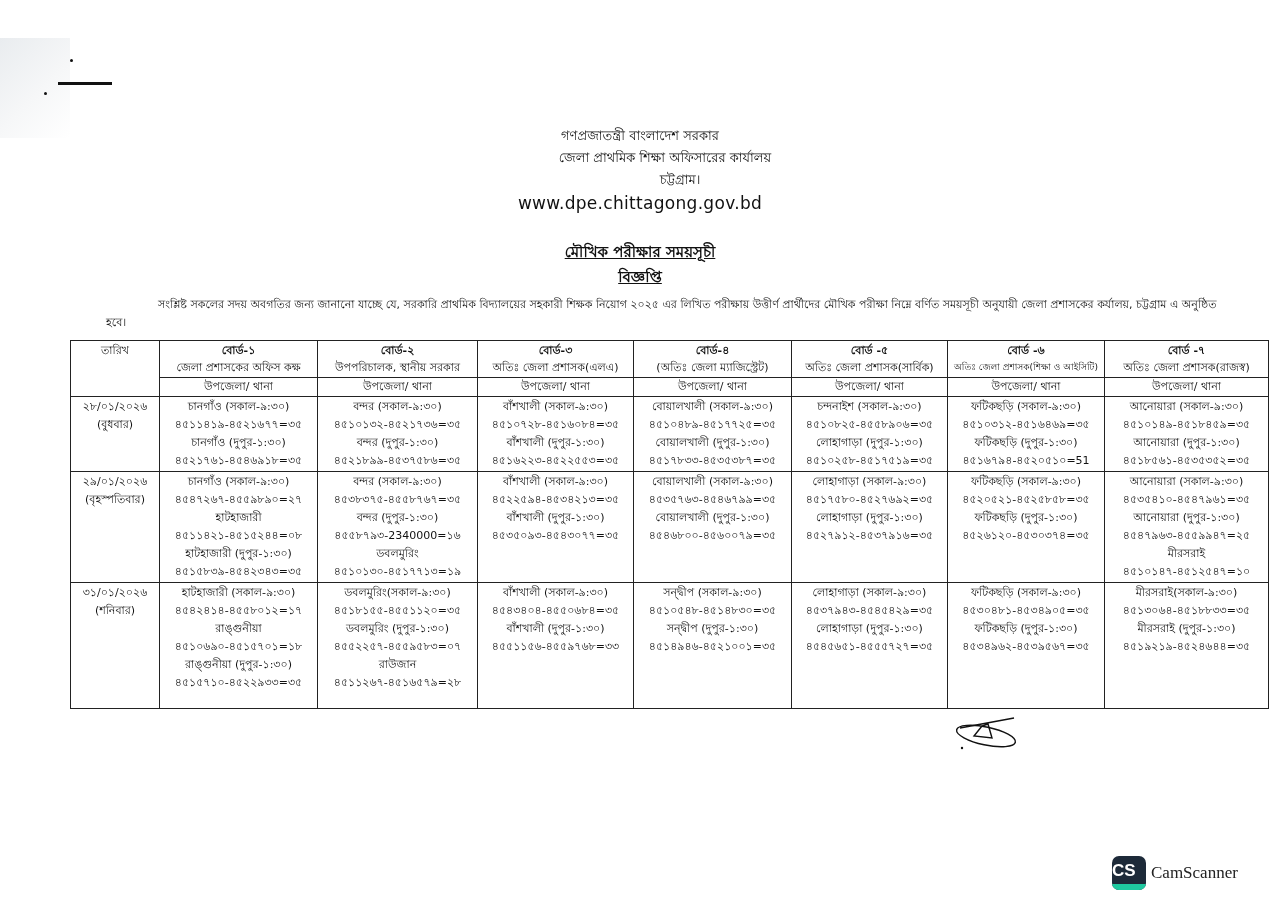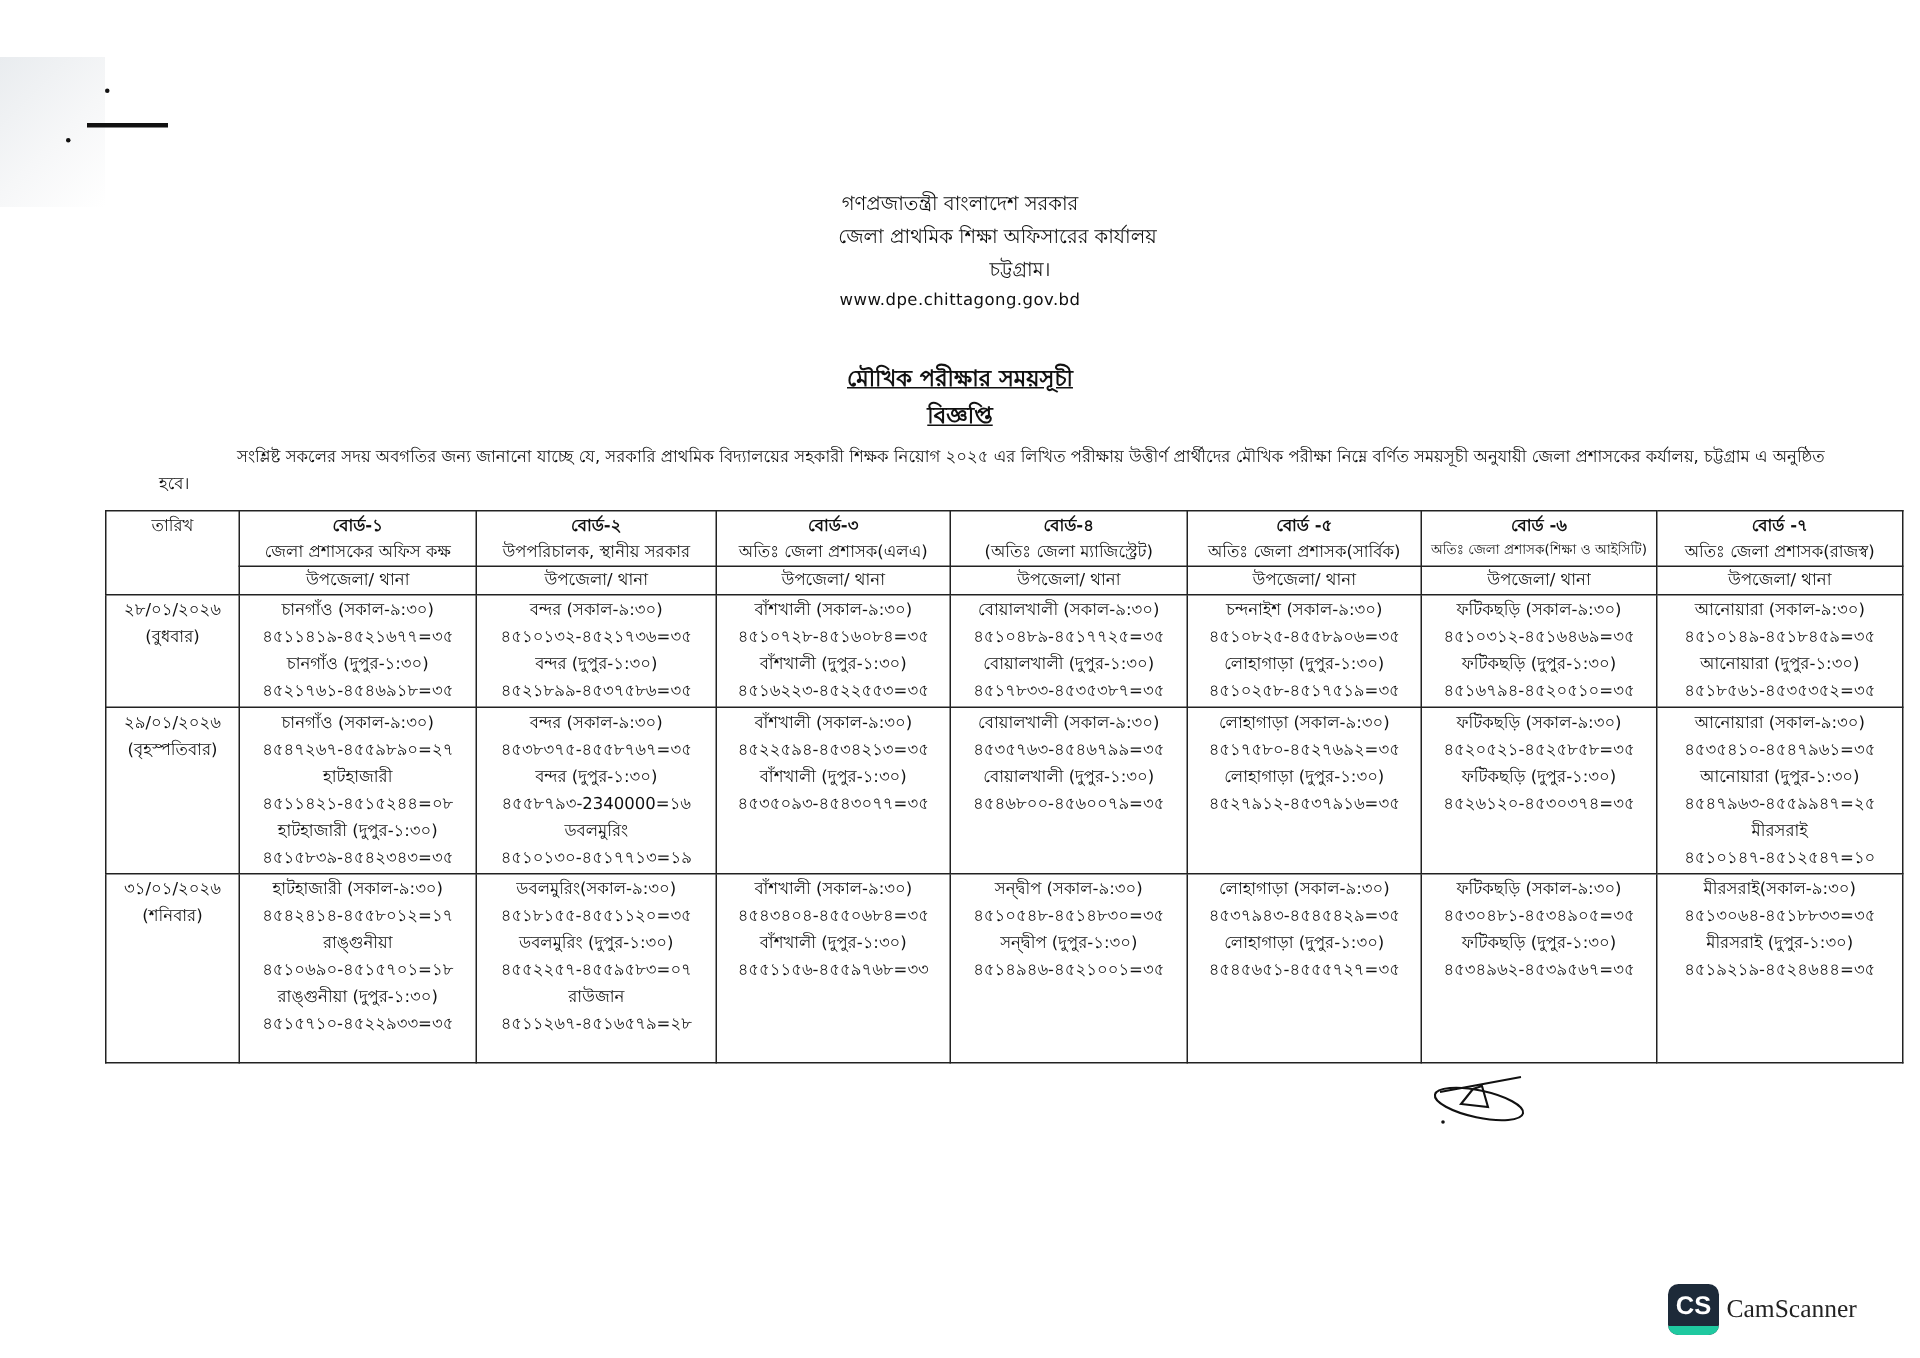--- a/index.html
+++ b/index.html
@@ -10,21 +10,21 @@
     color:#111;
   }
   .scan-top { position:absolute; left:0; top:0; width:1280px; height:38px; background:#ffffff; }
   .shade { position:absolute; left:0; top:38px; width:70px; height:100px;
     background:linear-gradient(135deg, #e9ecef 0%, #f6f7f8 55%, #ffffff 100%); }
   .dash-line { position:absolute; left:58px; top:82px; width:54px; height:3px; background:#111; }
   .dot { position:absolute; width:3px; height:3px; background:#111; border-radius:50%; }
 
   .head-line { position:absolute; left:0; width:1280px; text-align:center; }
   .h-small { font-size:13px; }
-  .h-url { font-size:11px; letter-spacing:0.3px; }
+  .h-url { font-size:17px; letter-spacing:0.3px; }
   .h-title { font-size:15px; font-weight:bold; text-decoration:underline; }
 
   .notice { position:absolute; left:106px; top:296px; width:1120px; font-size:11px; line-height:18px; text-indent:52px; }
 
   table.sched {
     position:absolute; left:70px; top:340px; width:1198px;
     border-collapse:collapse; table-layout:fixed;
     font-size:11px;
   }
   table.sched td, table.sched th {
@@ -35,21 +35,21 @@
   .board-no { font-weight:bold; }
   .board-office-small { font-size:9px; }
   .sub-head { line-height:16px !important; }
   .entry-line { display:block; white-space:nowrap; }
   .date-cell { line-height:18px; }
 
   .signature { position:absolute; left:952px; top:714px; width:70px; height:40px; }
 
   .camscanner { position:absolute; left:1112px; top:856px; display:flex; align-items:center; }
   .cs-logo { width:34px; height:34px; border-radius:7px; background:#1d2a39; position:relative; overflow:hidden;
-    color:#fff; font-weight:bold; font-size:17px; display:flex; align-items:center; justify-content:center; font-family:"Liberation Sans", sans-serif; }
+    color:#fff; font-weight:bold; font-size:17px; display:flex; align-items:center; font-family:"Liberation Sans", sans-serif; }
   .cs-logo::after { content:""; position:absolute; left:0; bottom:0; width:34px; height:6px; background:#1fc9a0; }
   .cs-text { font-family:"Liberation Serif", serif; font-size:17px; margin-left:5px; color:#222; }
 </style>
 </head>
 <body>
 
 <div class="scan-top"></div>
 <div class="shade"></div>
 <div class="dash-line"></div>
 <div class="dot" style="left:70px;top:59px;"></div>
@@ -152,21 +152,21 @@
         <td>
           <span class="entry-line">চন্দনাইশ (সকাল-৯:৩০)</span>
           <span class="entry-line">৪৫১০৮২৫-৪৫৫৮৯০৬=৩৫</span>
           <span class="entry-line">লোহাগাড়া (দুপুর-১:৩০)</span>
           <span class="entry-line">৪৫১০২৫৮-৪৫১৭৫১৯=৩৫</span>
         </td>
         <td>
           <span class="entry-line">ফটিকছড়ি (সকাল-৯:৩০)</span>
           <span class="entry-line">৪৫১০৩১২-৪৫১৬৪৬৯=৩৫</span>
           <span class="entry-line">ফটিকছড়ি (দুপুর-১:৩০)</span>
-          <span class="entry-line">৪৫১৬৭৯৪-৪৫২০৫১০=৩৫</span>
+          <span class="entry-line">৪৫১৬৭৯৪-৪৫২০৫১০=51</span>
         </td>
         <td>
           <span class="entry-line">আনোয়ারা (সকাল-৯:৩০)</span>
           <span class="entry-line">৪৫১০১৪৯-৪৫১৮৪৫৯=৩৫</span>
           <span class="entry-line">আনোয়ারা (দুপুর-১:৩০)</span>
           <span class="entry-line">৪৫১৮৫৬১-৪৫৩৫৩৫২=৩৫</span>
         </td>
       </tr>
       <tr style="height: 107px;">
         <td class="date-cell">

